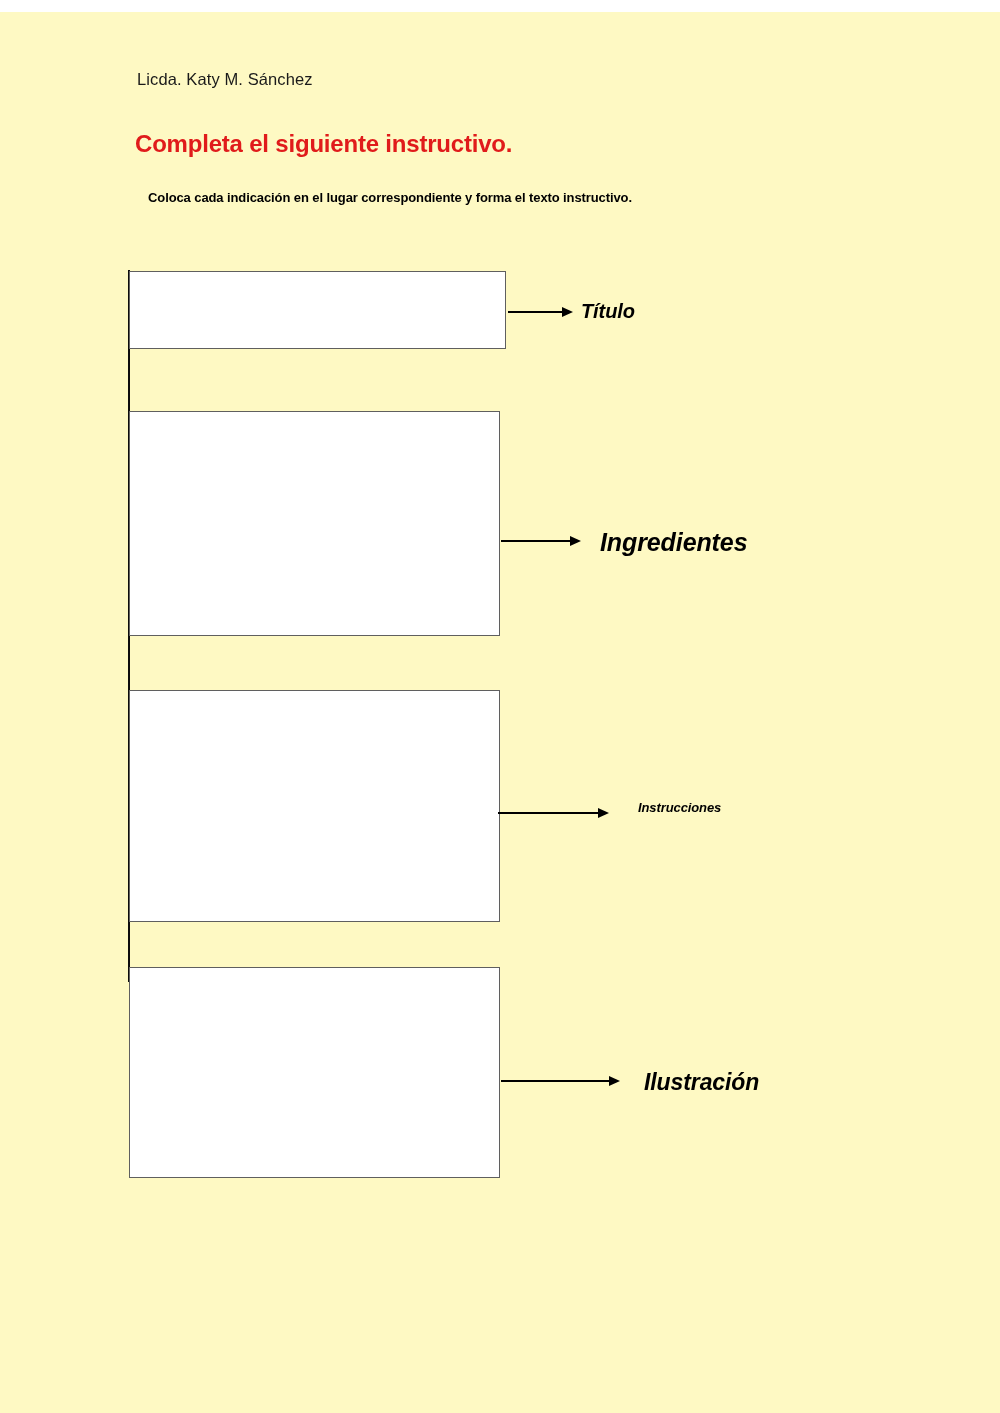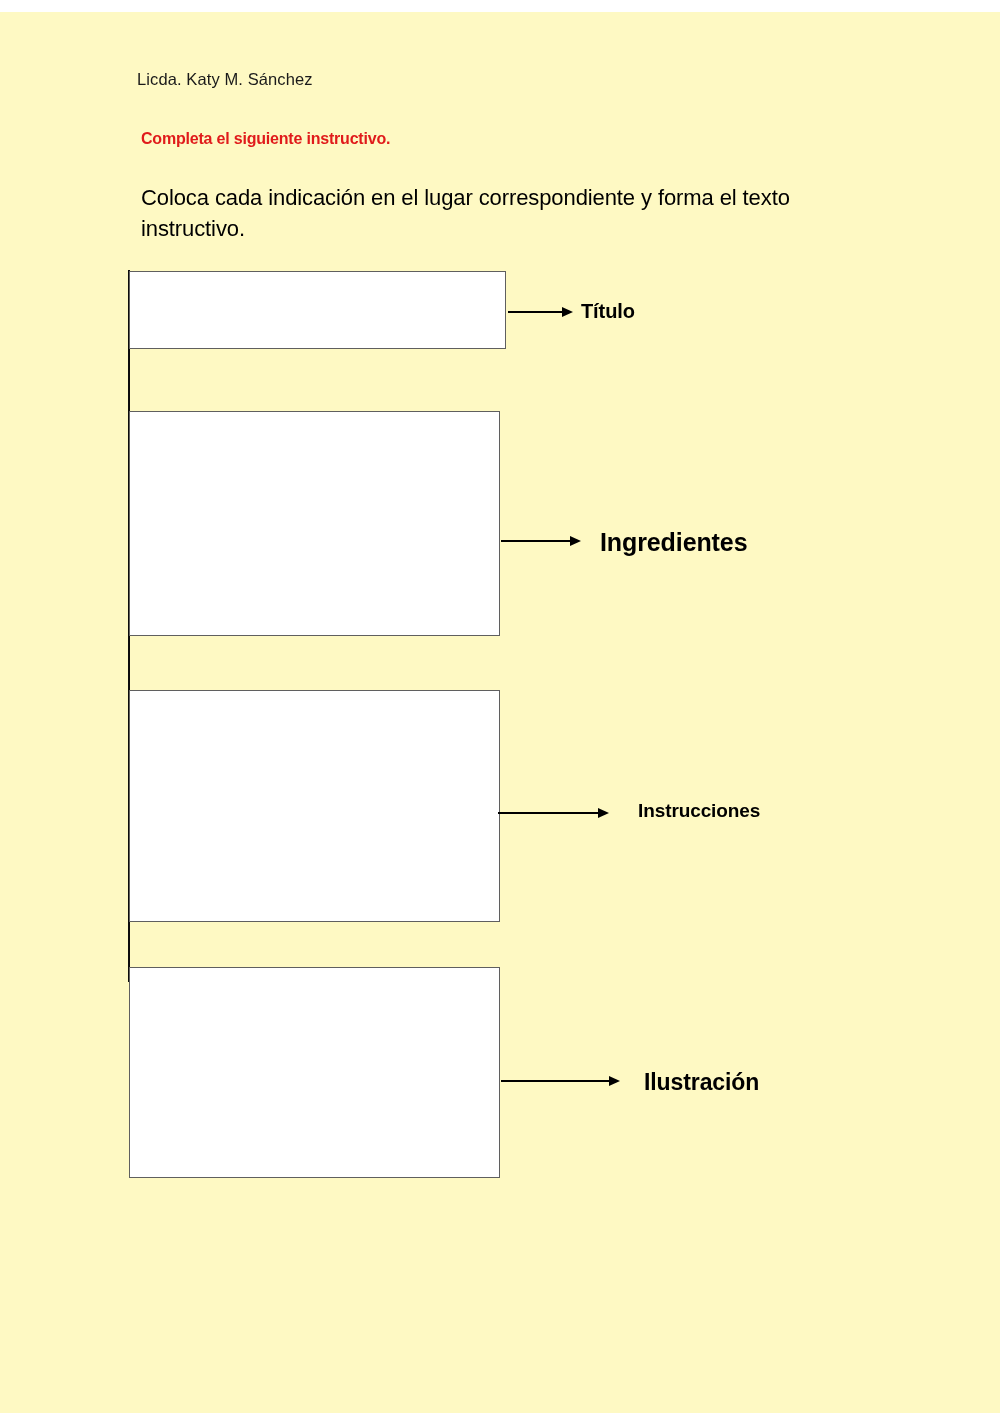--- a/index.html
+++ b/index.html
@@ -30,51 +30,52 @@
     font-size: 16.5px;
     font-weight: 400;
     color: #1a1a1a;
     letter-spacing: 0.1px;
     white-space: nowrap;
   }
 
   
   .heading-red {
     position: absolute;
-    left: 141px;
+    left: 135px;
     top: 118px;
     font-family: "Liberation Sans", sans-serif;
-    font-size: 16px;
+    font-size: 24px;
     font-weight: bold;
     letter-spacing: -0.2px;
     white-space: nowrap;
   }
 
   
   .instruction {
     position: absolute;
-    left: 141px;
+    left: 148px;
     top: 170px;
     width: 700px;
     font-family: "Liberation Sans", sans-serif;
-    font-size: 22px;
-    font-weight: normal;
+    font-size: 13px;
+    font-weight: bold;
     line-height: 31px;
     letter-spacing: -0.1px;
     color: #000000;
   }
 
   
   .diagram {
     position: absolute;
     left: 0;
     top: 0;
     width: 1000px;
     height: 1015px;
     pointer-events: none;
+    font-style: italic;
   }
   .diagram * { pointer-events: auto; }
 
   
   .spine {
     position: absolute;
     left: 128px;
     top: 258px;
     width: 2px;
     height: 712px;
@@ -133,21 +134,21 @@
   .arrow-label {
     position: absolute;
     font-family: "Liberation Sans", sans-serif;
     font-weight: bold;
     color: #000000;
     white-space: nowrap;
     letter-spacing: -0.1px;
   }
   .arrow-label.l1 { left: 581px; top: 288px;  font-size: 20px; }
   .arrow-label.l2 { left: 600px; top: 516px;  font-size: 25px; }
-  .arrow-label.l3 { left: 638px; top: 788px;  font-size: 19px; }
+  .arrow-label.l3 { left: 638px; top: 788px;  font-size: 13px; }
   .arrow-label.l4 { left: 644px; top: 1057px; font-size: 23px; }
 </style>
 </head>
 <body>
 
 <div class="page">
 
   <div class="author-line">Licda. Katy M. Sánchez</div>
 
   <div class="heading-red" style="color:#E01B1B;">Completa el siguiente instructivo.</div>

